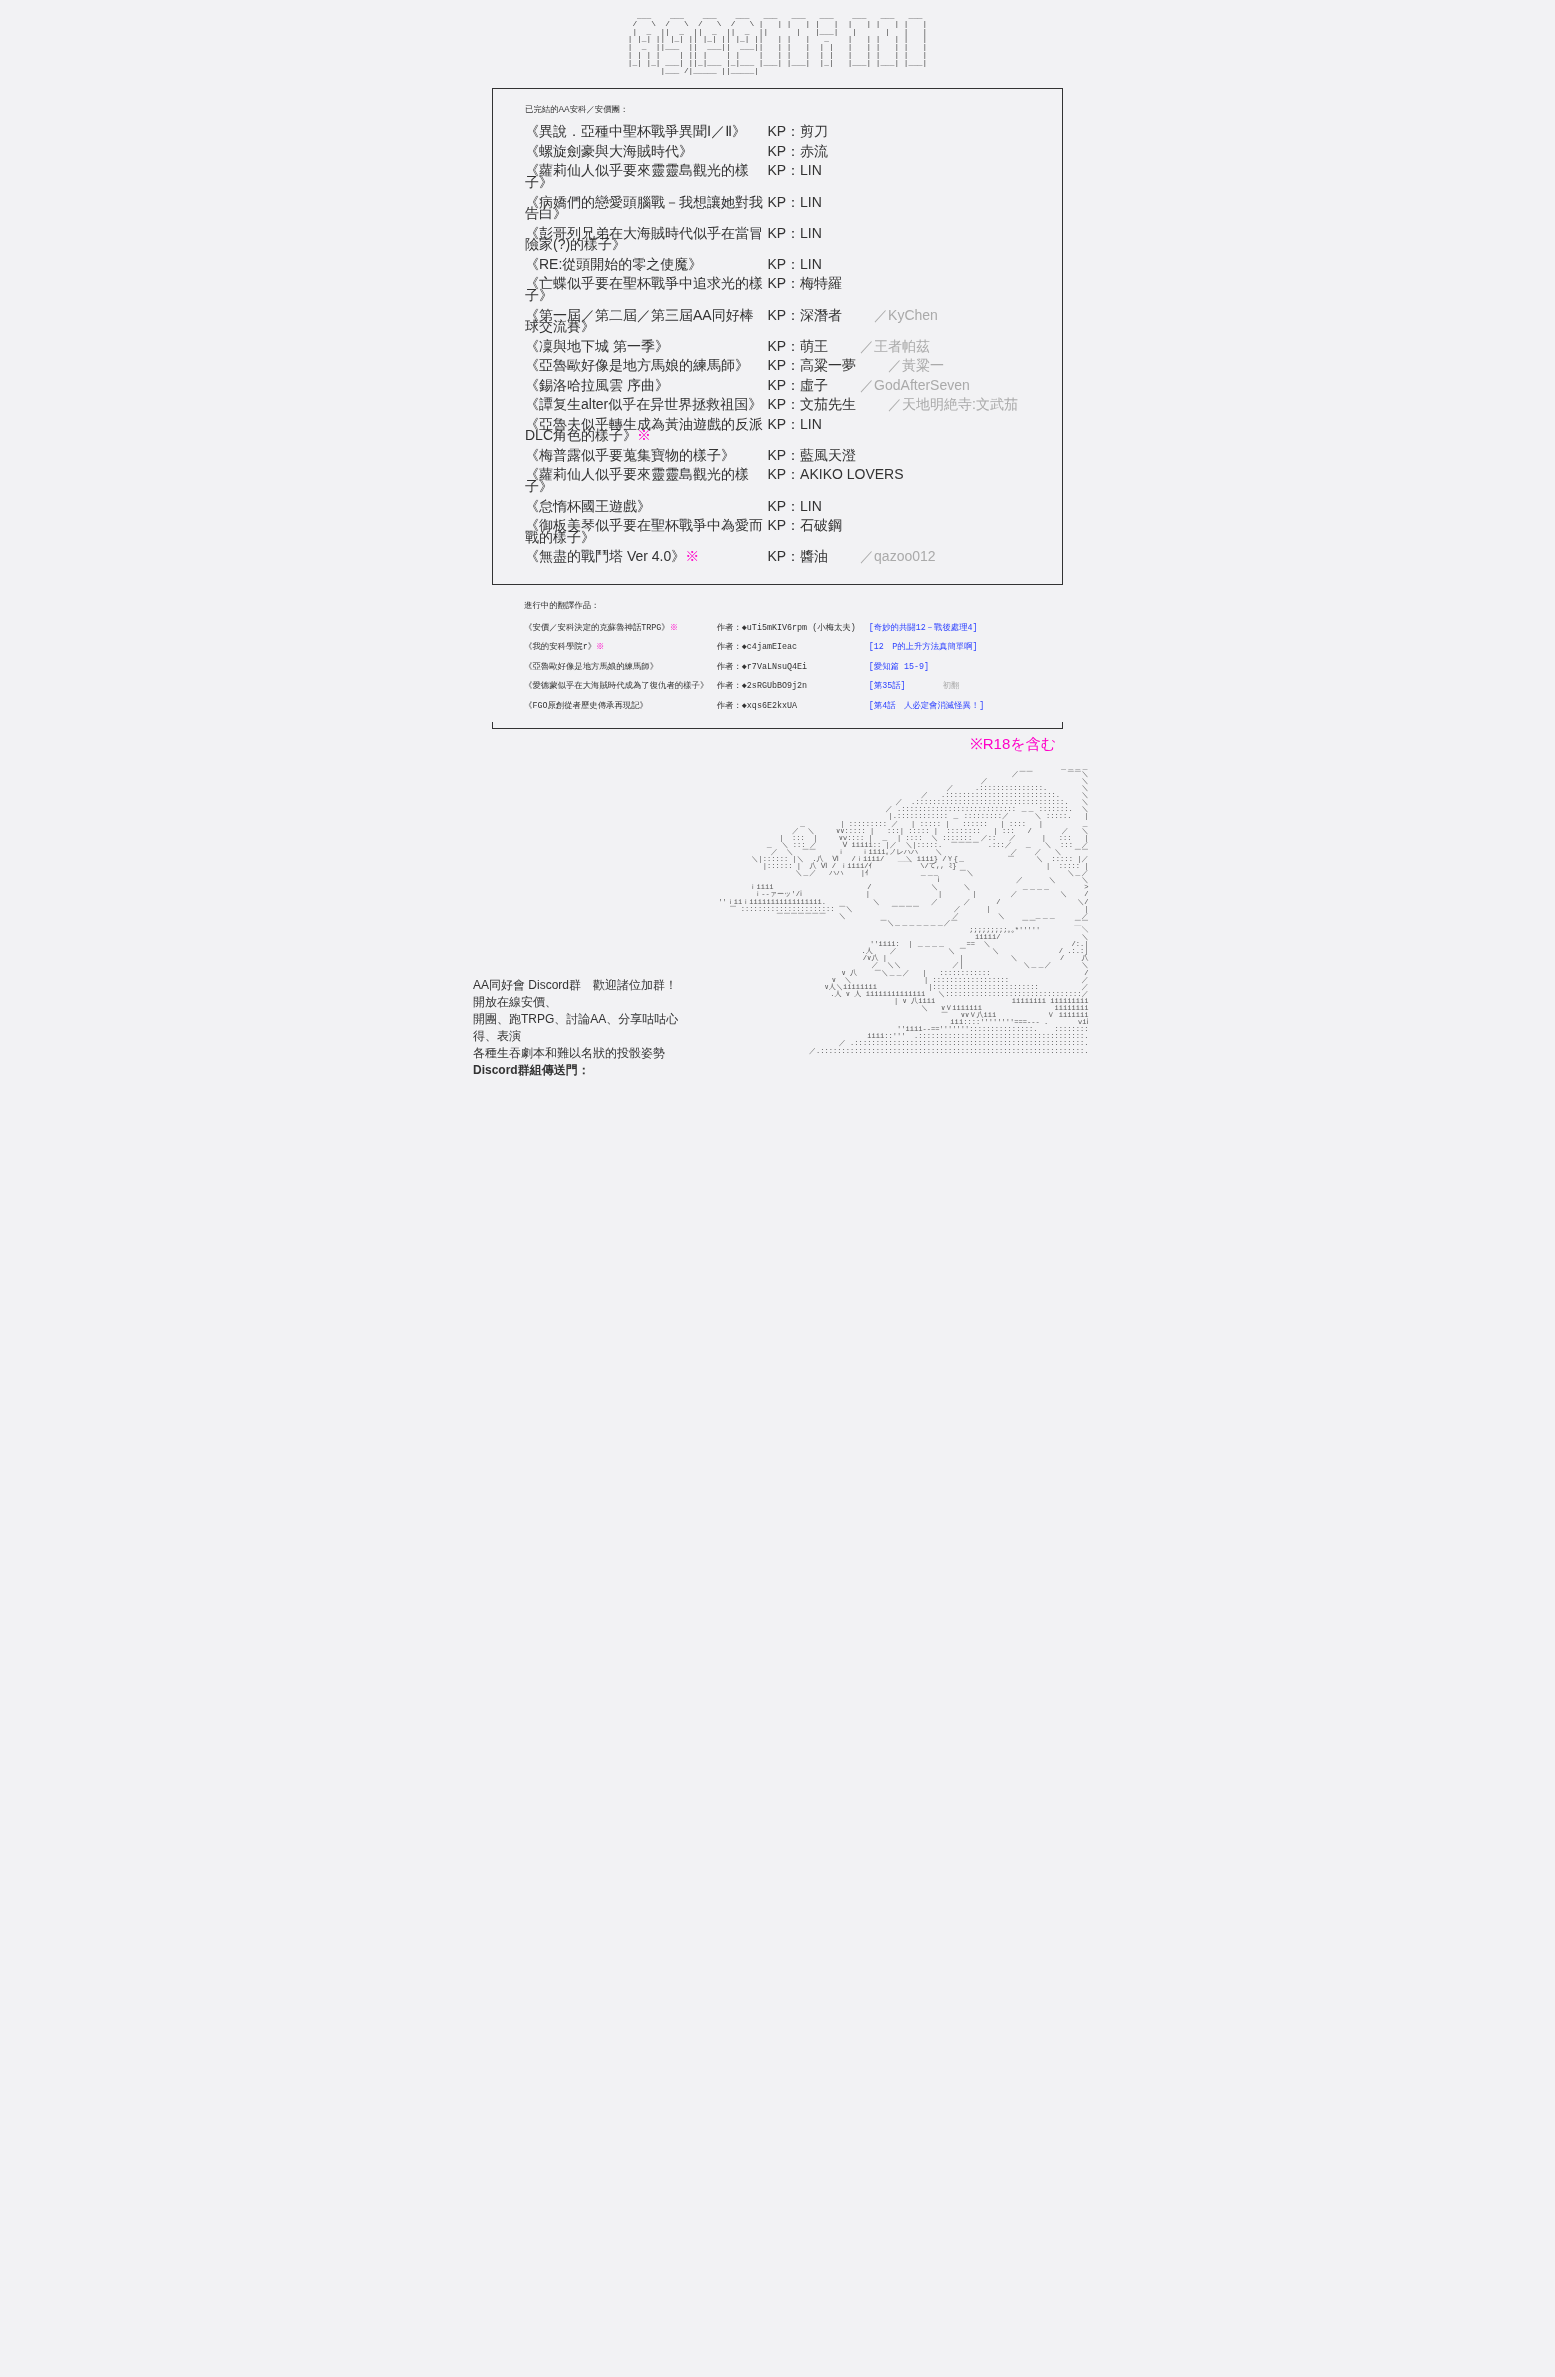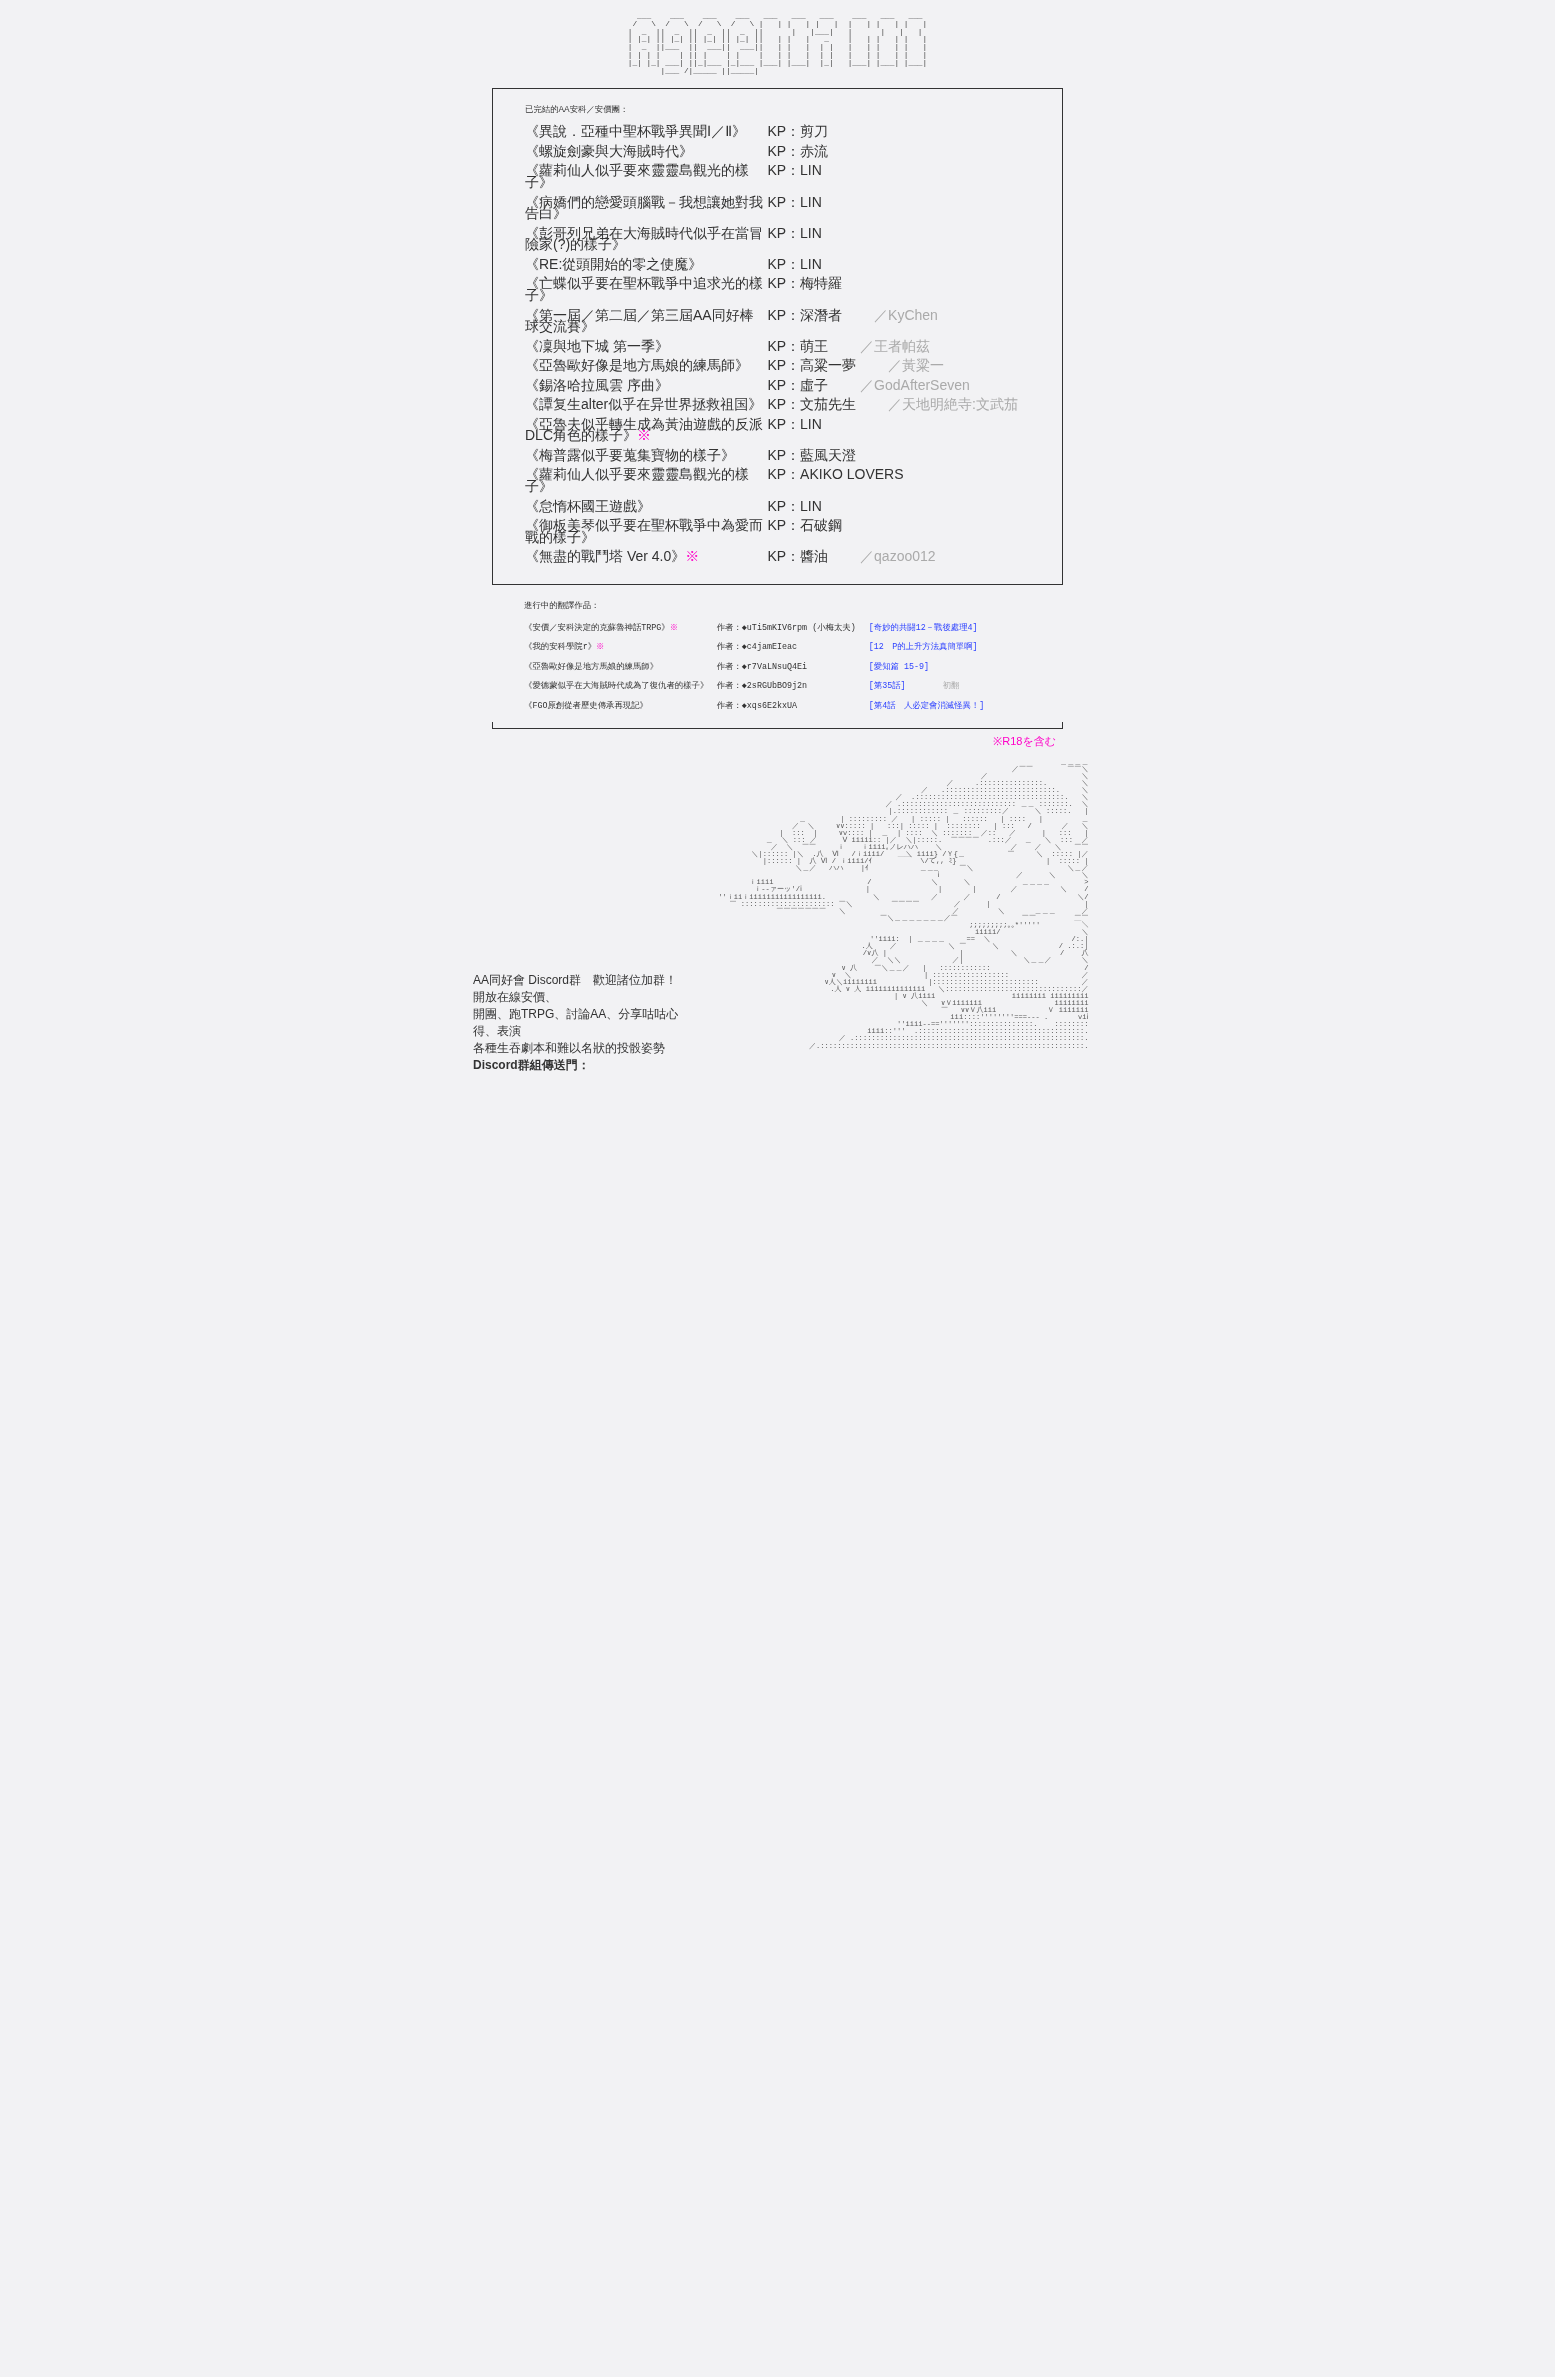--- a/index.html
+++ b/index.html
@@ -19,21 +19,21 @@
     margin: 6.5px 0 13px 0;
   }
   .logo pre {
     display: inline-block;
     font-family: "Courier New", monospace;
     font-size: 7.8px;
     line-height: 7.8px;
     letter-spacing: 0;
     color: #444;
     margin: 0;
-    text-align: left;
+    text-align: right;
   }
   .box-top-corners {
     position: relative;
     height: 6.5px;
     border-left: 0.6px solid #333;
     border-right: 0.6px solid #333;
     border-top: 0.6px solid #333;
   }
   .box-body {
     border-left: 0.6px solid #333;
@@ -71,21 +71,21 @@
   .r18 { color: #ff00c8; }
   .blue-link { color: #2a3fff; }
   .box2-frame { margin: 7.8px 32px 0 32px; font-family: Liberation Mono, monospace; }
   table.list2 td { padding: 3.9px 0; font-size: 8.4px; line-height: 11.7px; }
   table.list2 td.t1 { width: 38%; }
   table.list2 td.t2 { width: 30%; }
   table.list2 td.t3 { width: 32%; }
   .r18note {
     text-align: right;
     color: #ff00c8;
-    font-size: 11px;
+    font-size: 15px;
     margin: 3.9px 39px 0 0;
   }
   .art-wrap {
     position: relative;
     margin-top: 2.6px;
   }
   .art {
     font-family: "MS PGothic", "Courier New", monospace;
     font-size: 7.1px;
     line-height: 7.1px;

